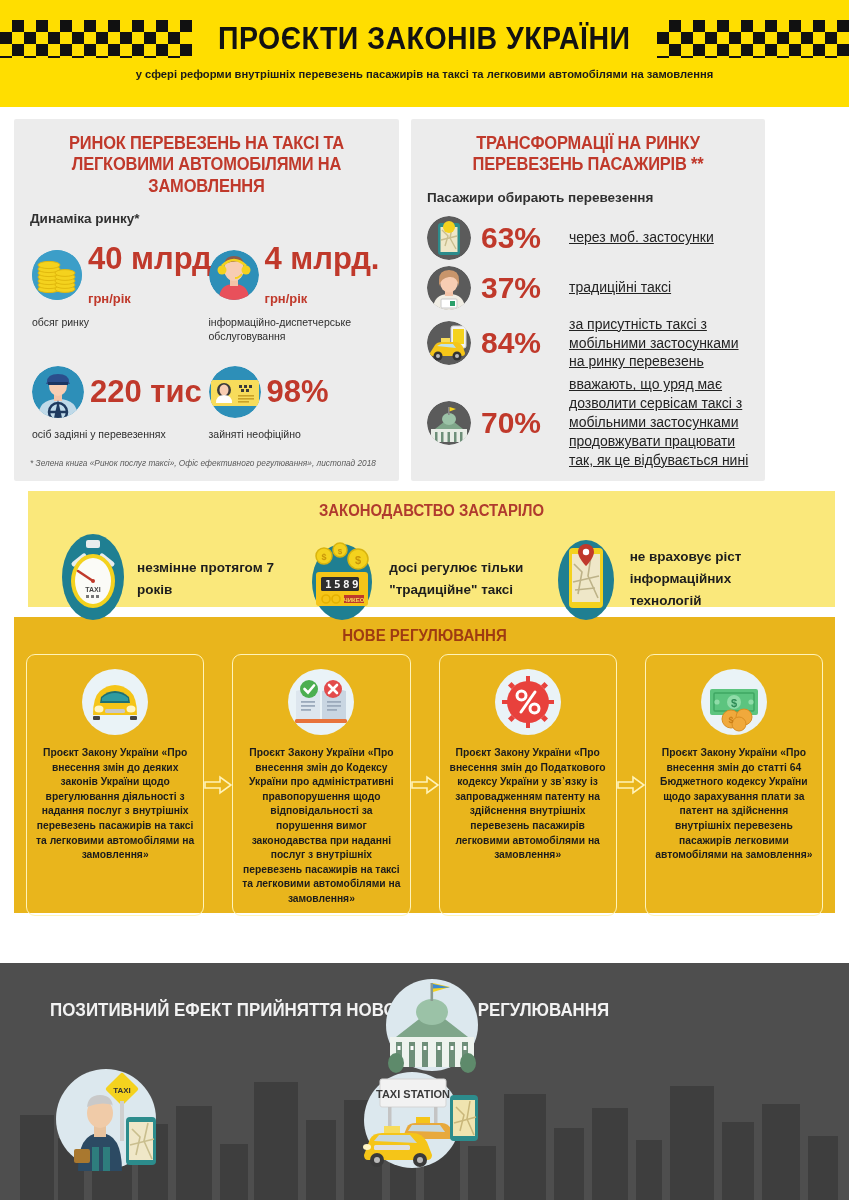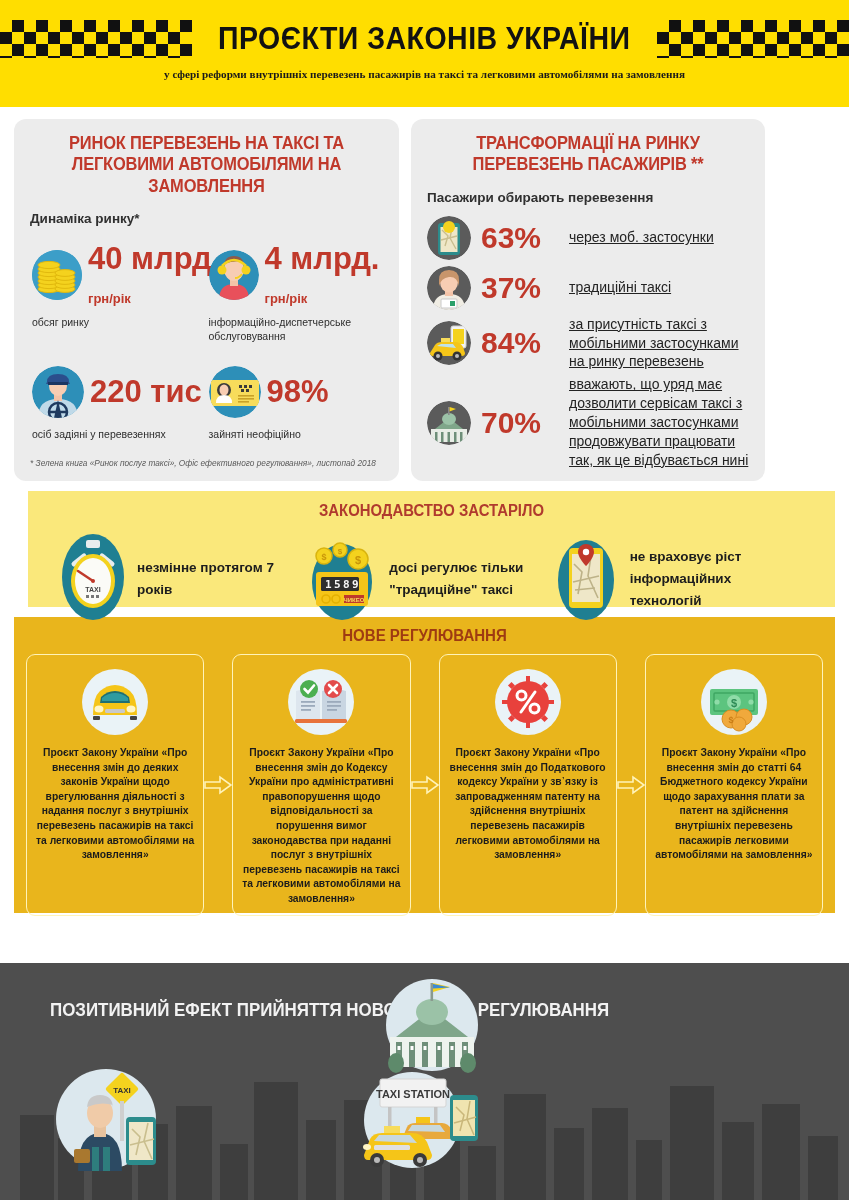--- a/index.html
+++ b/index.html
@@ -44,33 +44,32 @@
     transform: scaleX(0.92);
   }
   .header-sub {
     text-align: center;
     font-size: 11.2px;
     font-weight: bold;
     color: #1a1a1a;
     line-height: 1.42;
     margin-top: 7px;
     padding: 0 70px;
-    font-family: Liberation Serif, serif;
   }
 
   
   .panels {
     display: flex;
     gap: 12px;
     padding: 12px 14px 0 14px;
     background: #fff;
   }
   .panel {
     background: #ECECEC;
-    border-radius: 12px;
+    border-radius: 2px;
     position: relative;
     padding: 14px 16px 8px 16px;
   }
   .panel.left  { width: 385px; height: 362px; }
   .panel.right { width: 354px; height: 362px; }
 
   .panel-title {
     text-align: center;
     color: #C0392B;
     font-size: 17.5px;

